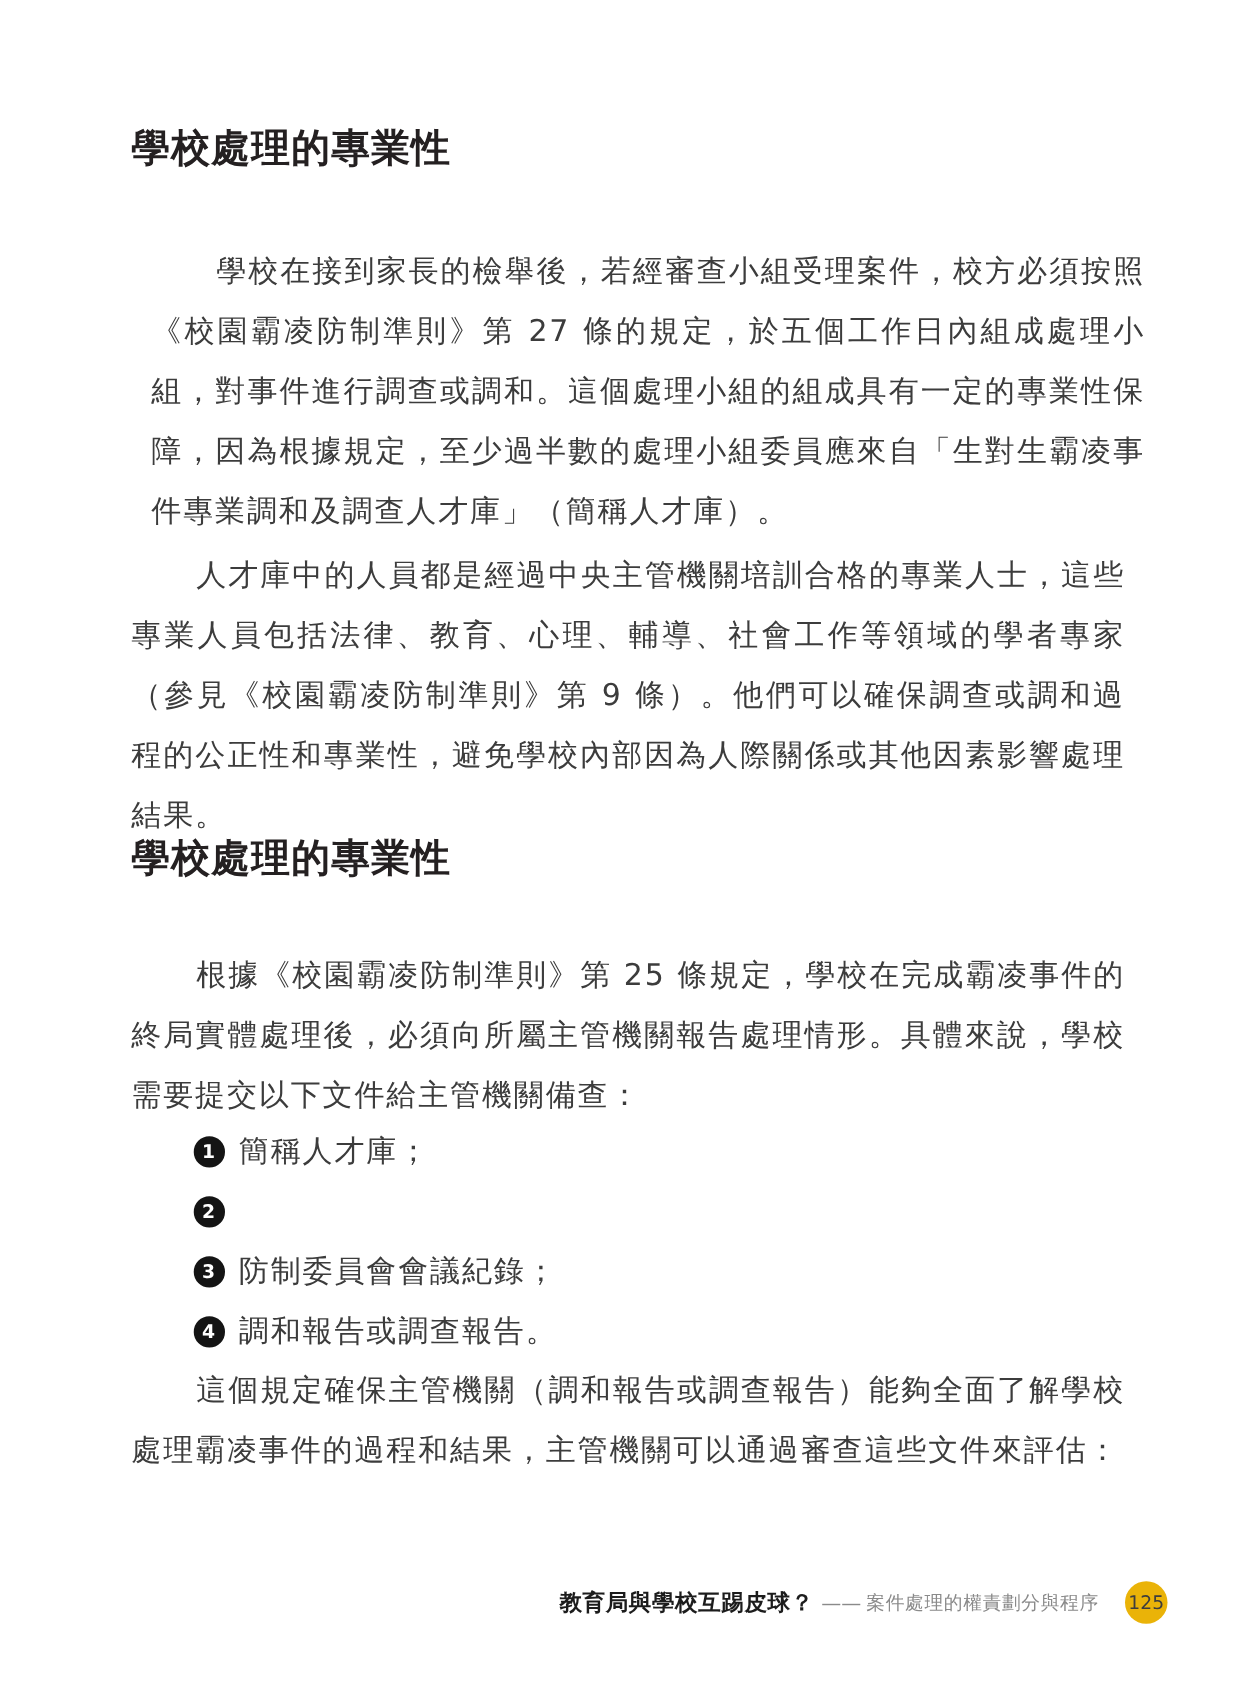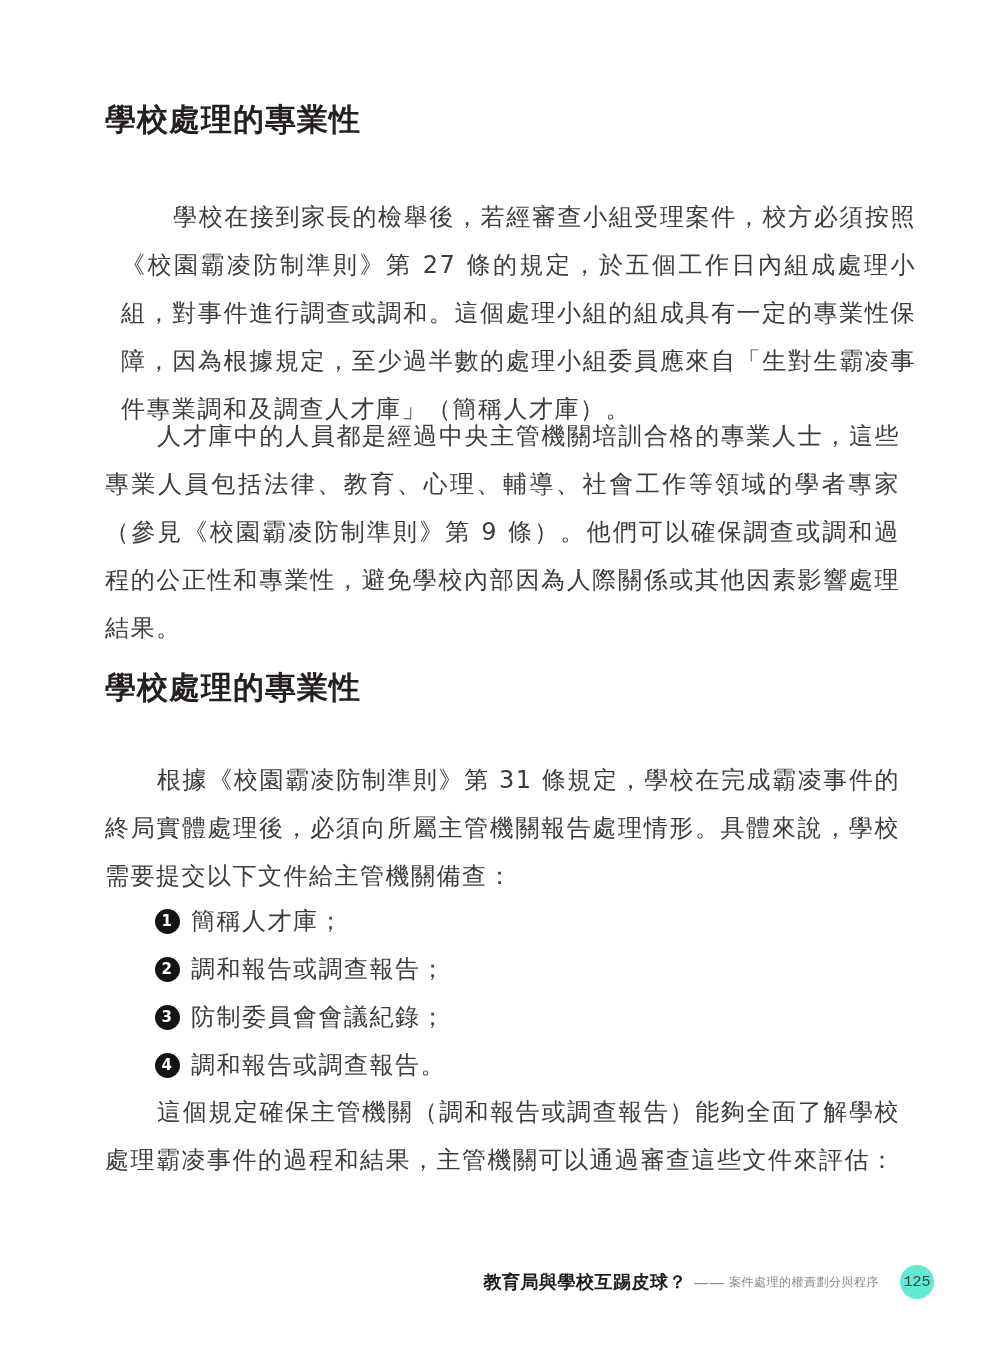--- a/index.html
+++ b/index.html
@@ -35,21 +35,21 @@
     margin: 0;
     font-size: 24px;
     line-height: 48px;
     font-weight: 400;
     color: #3c3c3c;
     letter-spacing: 1.5px;
     text-align: justify;
     text-indent: 52px;
   }
   .para-1 { top: 193px; margin-left: 16px; }
-  .para-2 { top: 412px; }
+  .para-2 { top: 436px; }
   .para-3 { top: 756px; }
   .para-4 { top: 1088px; }
   .num-list {
     position: absolute;
     left: 155px;
     top: 897px;
     margin: 0;
     padding: 0;
     list-style: none;
   }
@@ -91,64 +91,62 @@
     letter-spacing: 0.5px;
     white-space: nowrap;
   }
   .footer-dash {
     font-size: 16px;
     color: #8a8a8a;
     margin: 0 4px 0 6px;
     white-space: nowrap;
   }
   .footer-subtitle {
-    font-size: 12px;
+    font-size: 15px;
     font-weight: 400;
     color: #8a8a8a;
     letter-spacing: 0.5px;
     white-space: nowrap;
   }
   .page-badge {
     width: 34px;
     height: 34px;
     border-radius: 50%;
-    background: #5eead4;
+    background: #eab308;
     color: #3d3d3d;
     font-size: 15px;
     display: flex;
     align-items: center;
     justify-content: center;
     margin-left: 21px;
     line-height: 1;
-    font-family: Liberation Mono, monospace;
   }
 </style>
 </head>
 <body>
 
 <div class="page">
 
   <h1 class="heading heading-1">學校處理的專業性</h1>
 
   <p class="para para-1">學校在接到家長的檢舉後，若經審查小組受理案件，校方必須按照《校園霸凌防制準則》第 27 條的規定，於五個工作日內組成處理小組，對事件進行調查或調和。這個處理小組的組成具有一定的專業性保障，因為根據規定，至少過半數的處理小組委員應來自「生對生霸凌事件專業調和及調查人才庫」（簡稱人才庫）。</p>
 
   <p class="para para-2">人才庫中的人員都是經過中央主管機關培訓合格的專業人士，這些專業人員包括法律、教育、心理、輔導、社會工作等領域的學者專家（參見《校園霸凌防制準則》第 9 條）。他們可以確保調查或調和過程的公正性和專業性，避免學校內部因為人際關係或其他因素影響處理結果。</p>
 
   <h1 class="heading heading-2">學校處理的專業性</h1>
 
-  <p class="para para-3">根據《校園霸凌防制準則》第 31 條規定，學校在完成霸凌事件的終局實體處理後，必須向所屬主管機關報告處理情形。具體來說，學校需要提交以下文件給主管機關備查：</p>
+  <p class="para para-3">根據《校園霸凌防制準則》第 25 條規定，學校在完成霸凌事件的終局實體處理後，必須向所屬主管機關報告處理情形。具體來說，學校需要提交以下文件給主管機關備查：</p>
 
   <ol class="num-list">
     <li>
       <span class="num-badge">1</span>
       <span>簡稱人才庫；</span>
     </li>
     <li>
       <span class="num-badge">2</span>
-      <span>調和報告或調查報告；</span>
     </li>
     <li>
       <span class="num-badge">3</span>
       <span>防制委員會會議紀錄；</span>
     </li>
     <li>
       <span class="num-badge">4</span>
       <span>調和報告或調查報告。</span>
     </li>
   </ol>

